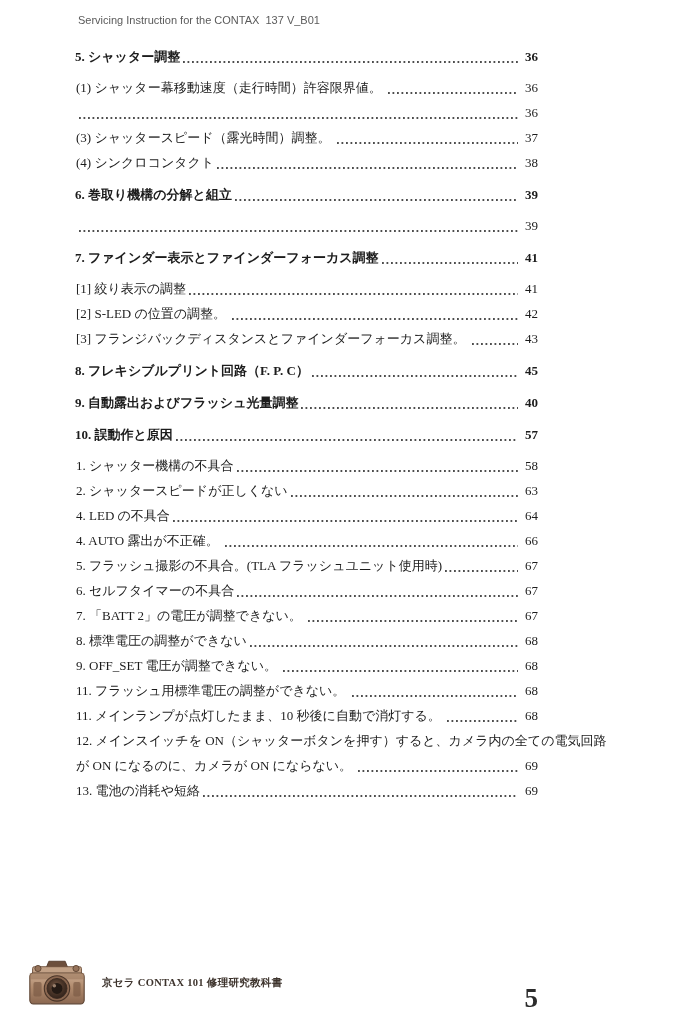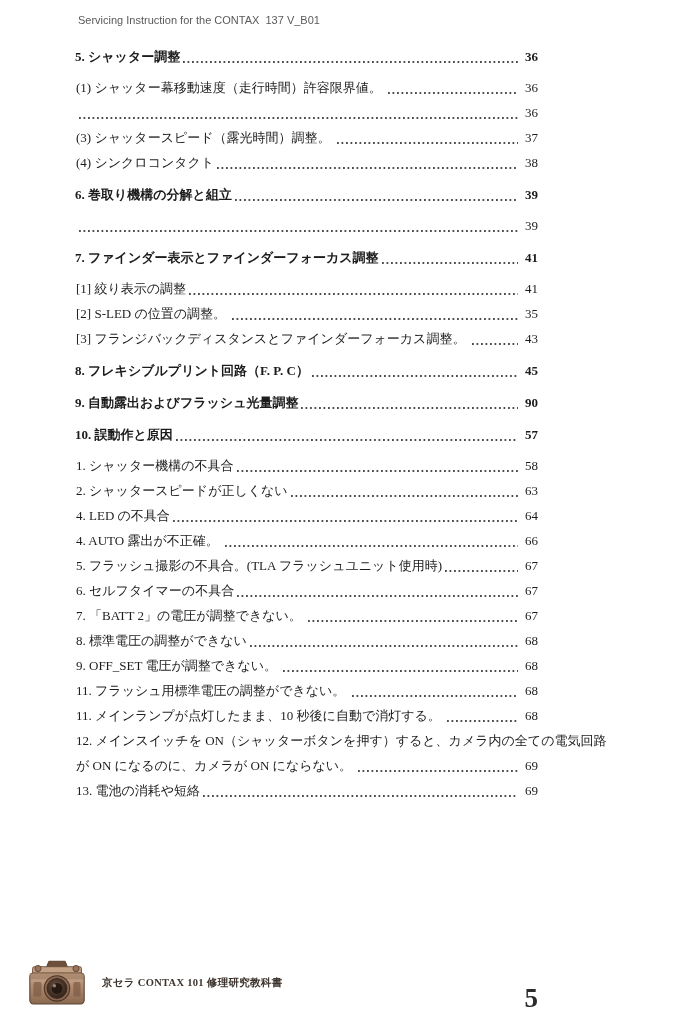--- a/index.html
+++ b/index.html
@@ -123,36 +123,36 @@
         <span class="pg">41</span>
       </div>
       <div class="row sub">
         <span class="txt">[1] 絞り表示の調整</span>
         <span class="leader"></span>
         <span class="pg">41</span>
       </div>
       <div class="row sub">
         <span class="txt">[2] S-LED の位置の調整。 </span>
         <span class="leader"></span>
-        <span class="pg">35</span>
+        <span class="pg">42</span>
       </div>
       <div class="row sub">
         <span class="txt">[3] フランジバックディスタンスとファインダーフォーカス調整。 </span>
         <span class="leader"></span>
         <span class="pg">43</span>
       </div>
       <div class="row section">
         <span class="txt">8. フレキシブルプリント回路（F. P. C）</span>
         <span class="leader"></span>
         <span class="pg">45</span>
       </div>
       <div class="row section">
         <span class="txt">9. 自動露出およびフラッシュ光量調整</span>
         <span class="leader"></span>
-        <span class="pg">90</span>
+        <span class="pg">40</span>
       </div>
       <div class="row section">
         <span class="txt">10. 誤動作と原因</span>
         <span class="leader"></span>
         <span class="pg">57</span>
       </div>
       <div class="row sub">
         <span class="txt">1. シャッター機構の不具合</span>
         <span class="leader"></span>
         <span class="pg">58</span>

